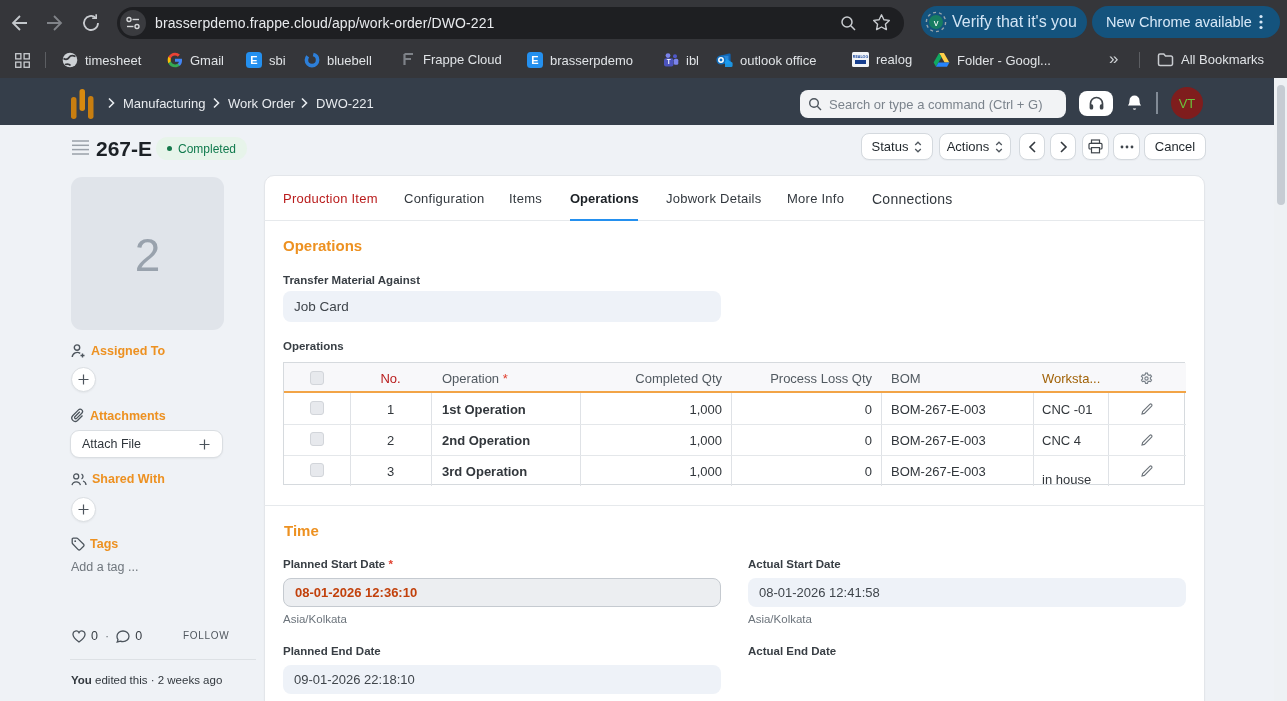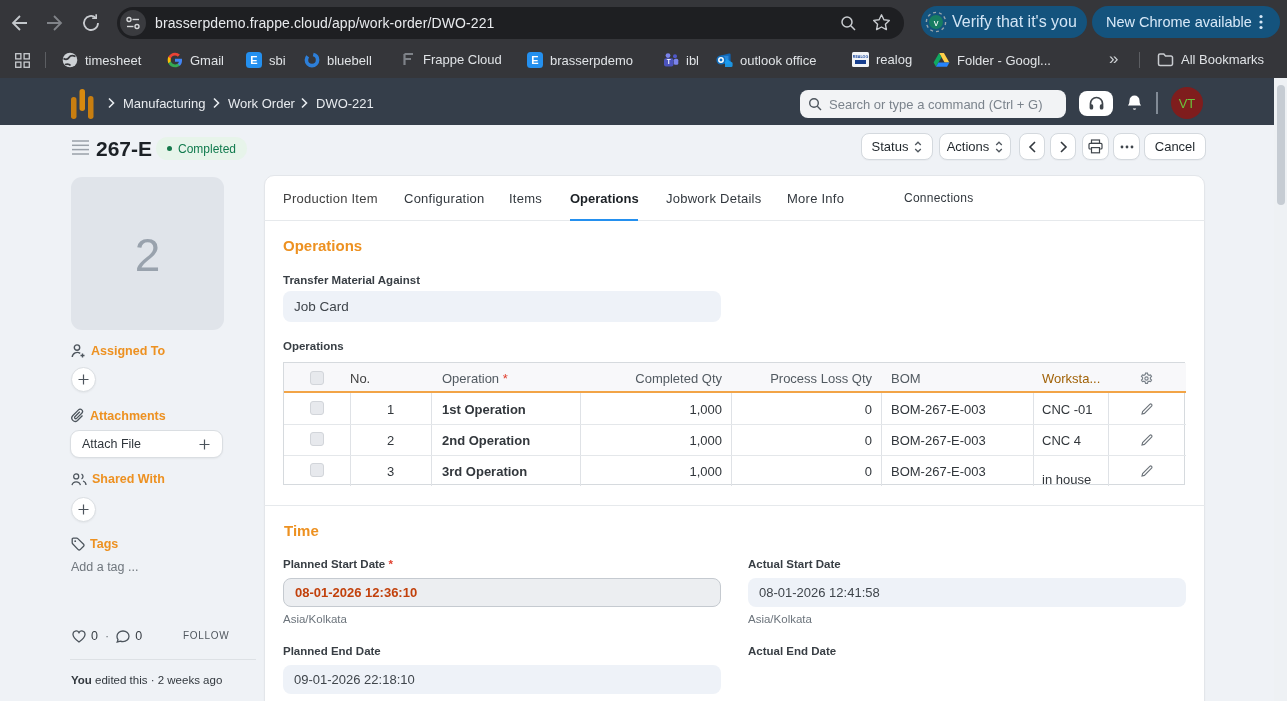--- a/index.html
+++ b/index.html
@@ -320,47 +320,47 @@
   </svg>
   <span style="margin-left:5px;font-size:12.5px;color:#383e44;">0</span>
 </div>
 <div class="abs" style="left:183px;top:630px;font-size:10px;color:#50575e;letter-spacing:0.7px;">FOLLOW</div>
 <div class="abs" style="left:70px;top:659px;width:186px;height:1px;background:#dde1e5;"></div>
 <div class="abs" style="left:71px;top:674px;font-size:11.5px;color:#32383e;"><b>You</b> edited this · 2 weeks ago</div>
 
 <div class="abs" style="left:264px;top:175px;width:941px;height:527px;background:#fff;border:1px solid #e3e6ea;border-radius:10px 10px 0 0;box-shadow:0 1px 2px rgba(25,39,52,0.04);"></div>
 
 <div class="abs" style="left:264px;top:175px;width:941px;height:46px;border-bottom:1px solid #e6e9ec;"></div>
-<div class="abs" style="left:283px;top:191px;font-size:13px;letter-spacing:0.25px;color:#404040;">Production Item</div>
+<div class="abs" style="left:283px;top:191px;font-size:13px;letter-spacing:0.25px;color:#b91c1c;">Production Item</div>
 <div class="abs" style="left:404px;top:191px;font-size:13px;letter-spacing:0.25px;color:#32383e;">Configuration</div>
 <div class="abs" style="left:509px;top:191px;font-size:13px;letter-spacing:0.25px;color:#32383e;">Items</div>
 <div class="abs" style="left:570px;top:191px;font-size:13px;font-weight:bold;color:#1c2126;">Operations</div>
 <div class="abs" style="left:570px;top:219px;width:68px;height:2px;background:#2490ef;"></div>
 <div class="abs" style="left:666px;top:191px;font-size:13px;letter-spacing:0.25px;color:#32383e;">Jobwork Details</div>
 <div class="abs" style="left:787px;top:191px;font-size:13px;letter-spacing:0.25px;color:#32383e;">More Info</div>
-<div class="abs" style="left:872px;top:191px;font-size:12px;letter-spacing:0.25px;color:#32383e;margin-left:32px;">Connections</div>
+<div class="abs" style="left:872px;top:191px;font-size:14px;letter-spacing:0.25px;color:#32383e;">Connections</div>
 
 <div class="abs orange" style="left:283px;top:237px;font-size:15px;">Operations</div>
 <div class="lbl" style="left:283px;top:274px;">Transfer Material Against</div>
 <div class="inp" style="left:283px;top:291px;width:438px;height:31px;font-size:13.5px;">Job Card</div>
 <div class="lbl" style="left:283px;top:340px;">Operations</div>
 
 <div id="grid" class="abs" style="left:283px;top:362px;width:902px;height:123px;border:1px solid #d6dade;font-size:13px;color:#32373c;">
 
   <div class="abs" style="left:66px;top:0;width:1px;height:123px;background:#dfe2e6;"></div>
   <div class="abs" style="left:147px;top:0;width:1px;height:123px;background:#dfe2e6;"></div>
   <div class="abs" style="left:296px;top:0;width:1px;height:123px;background:#dfe2e6;"></div>
   <div class="abs" style="left:447px;top:0;width:1px;height:123px;background:#dfe2e6;"></div>
   <div class="abs" style="left:597px;top:0;width:1px;height:123px;background:#dfe2e6;"></div>
   <div class="abs" style="left:749px;top:0;width:1px;height:123px;background:#dfe2e6;"></div>
   <div class="abs" style="left:824px;top:0;width:1px;height:123px;background:#dfe2e6;"></div>
 
   <div class="abs" style="left:0;top:0;width:902px;height:30px;background:#f8f8fa;border-bottom:2px solid #f2a447;"></div>
   <div class="abs" style="left:26px;top:8px;width:14px;height:14px;background:#e7e9ed;border:1px solid #d2d5da;border-radius:3px;"></div>
-  <div class="abs" style="left:66px;top:8px;width:81px;text-align:left;color:#404040;">No.</div>
+  <div class="abs" style="left:66px;top:8px;width:81px;text-align:center;color:#b91c1c;">No.</div>
   <div class="abs" style="left:158px;top:8px;color:#525a61;">Operation <span style="color:#e03e2d;">*</span></div>
   <div class="abs" style="left:296px;top:8px;width:142px;text-align:right;color:#525a61;">Completed Qty</div>
   <div class="abs" style="left:447px;top:8px;width:141px;text-align:right;color:#525a61;">Process Loss Qty</div>
   <div class="abs" style="left:607px;top:8px;color:#525a61;">BOM</div>
   <div class="abs" style="left:758px;top:8px;color:#a16207;">Worksta...</div>
   <svg class="abs" style="left:856px;top:9px;" width="13" height="13" viewBox="0 0 16 16">
     <path fill="none" stroke="#7a828a" stroke-width="1.4" d="M6.8 1.4 h2.4 l.4 1.8 1.6.9 1.8-.6 1.2 2-1.4 1.3 v1.8 l1.4 1.3 -1.2 2 -1.8-.6 -1.6.9 -.4 1.8 h-2.4 l-.4-1.8 -1.6-.9 -1.8.6 -1.2-2 1.4-1.3 v-1.8 L1.8 5.5 l1.2-2 1.8.6 1.6-.9 Z"></path>
     <circle cx="8" cy="8" r="2" fill="none" stroke="#7a828a" stroke-width="1.4"></circle>
   </svg>
 

